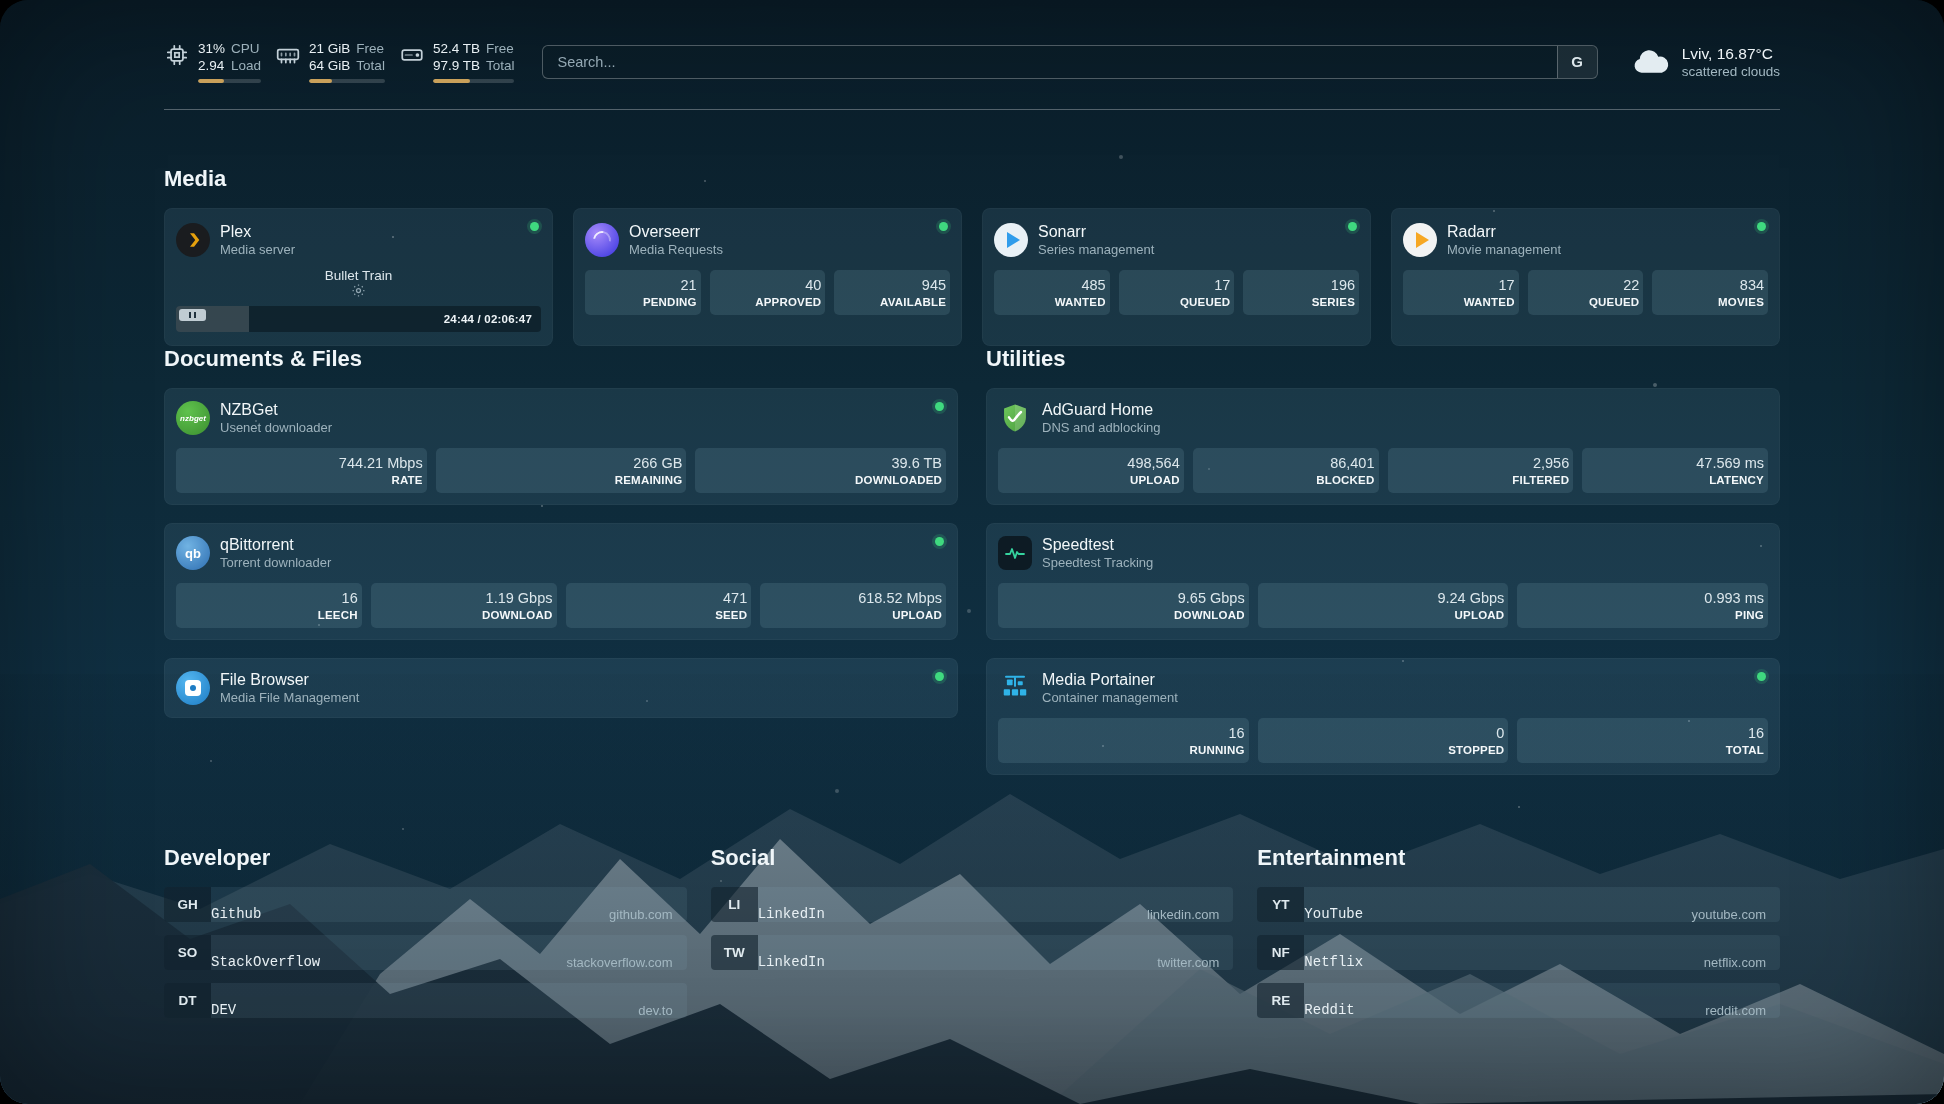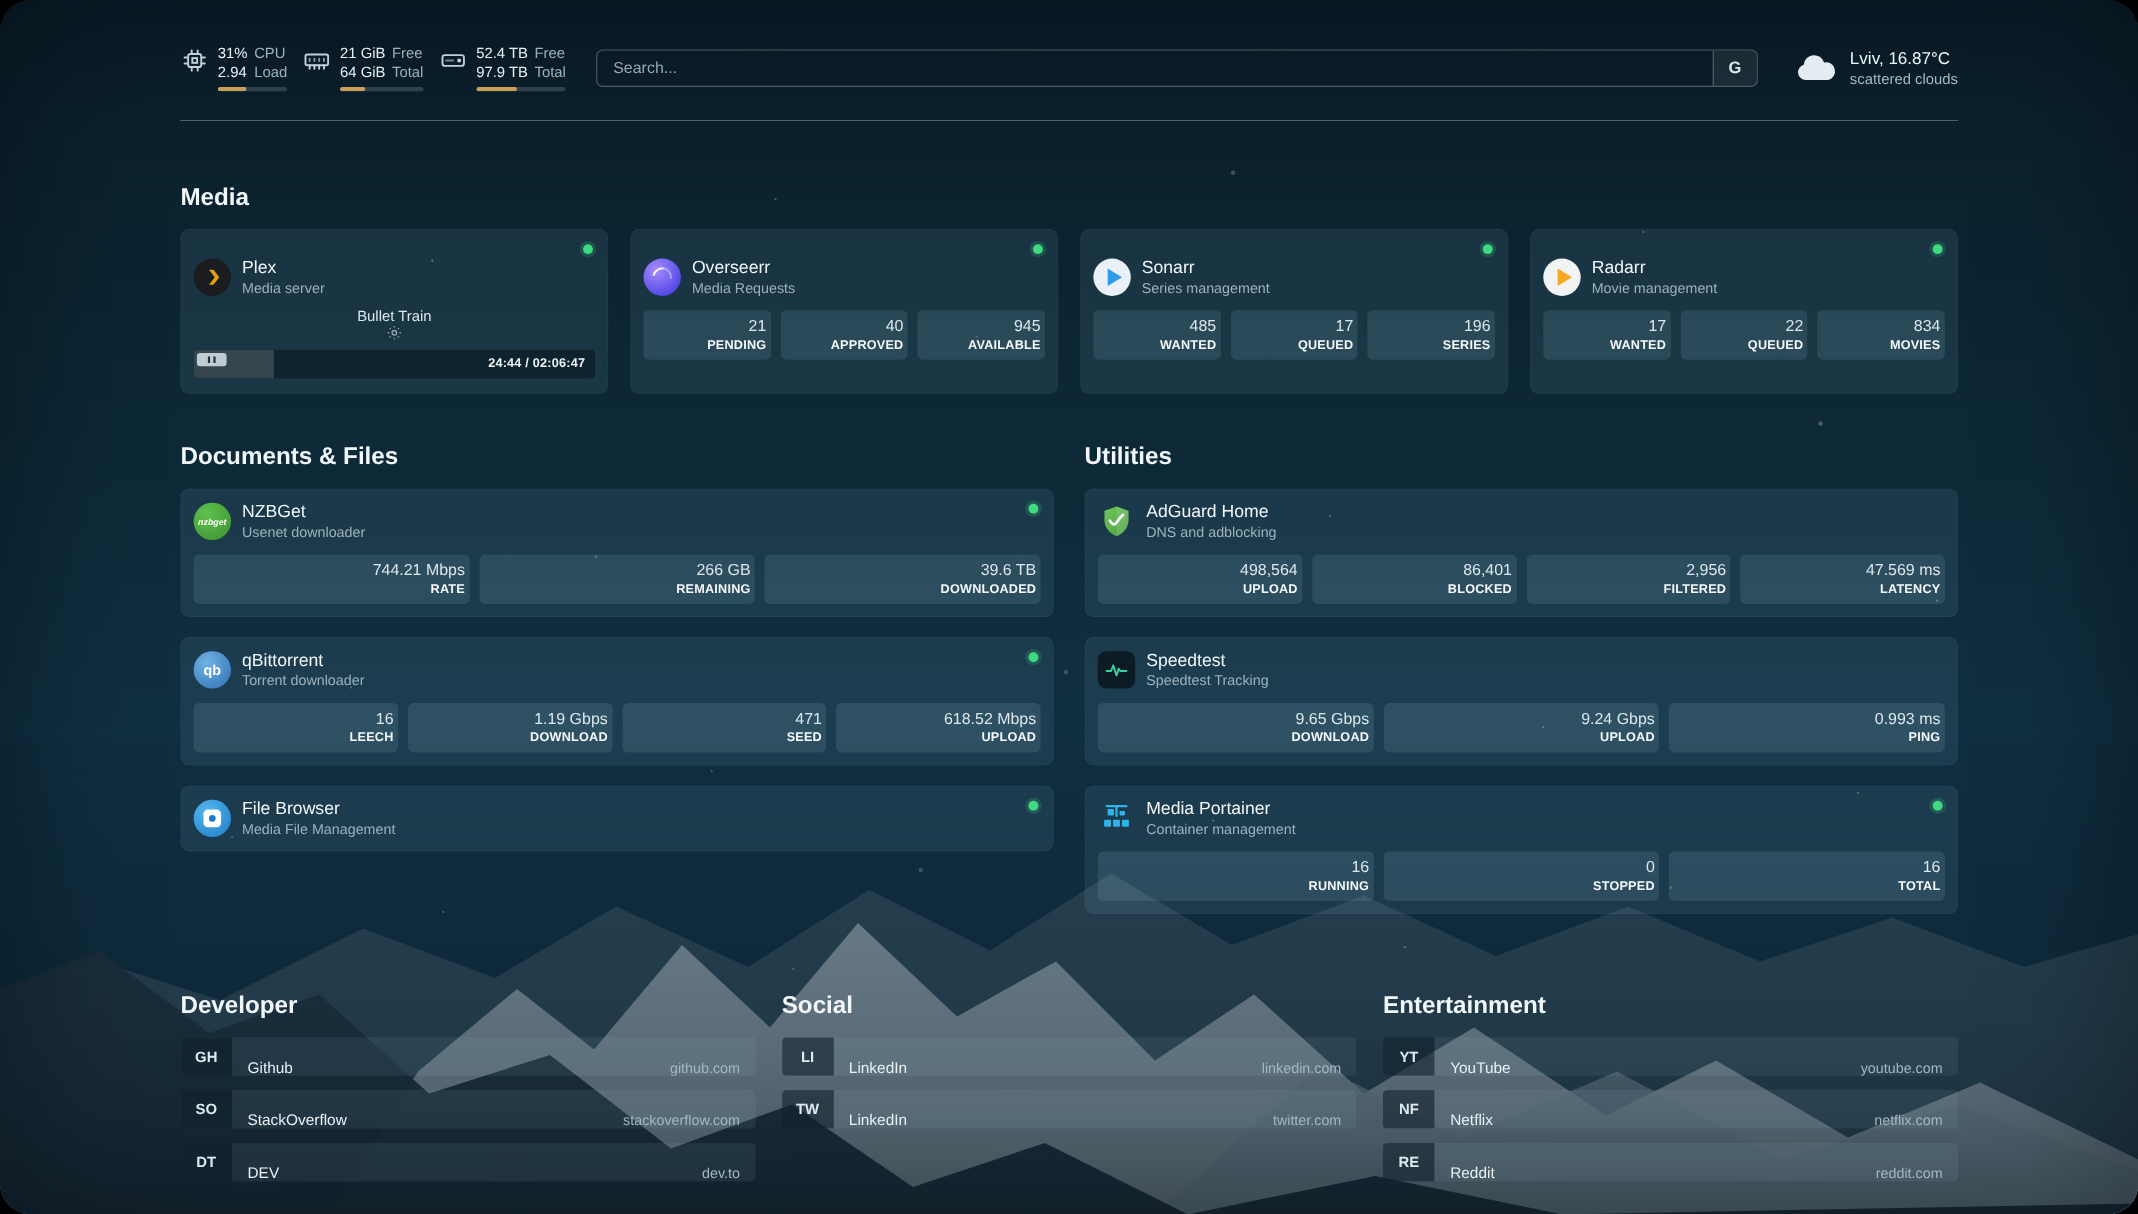--- a/index.html
+++ b/index.html
@@ -58,27 +58,27 @@
   .weather-icon svg { width:40px; height:30px; display:block; }
   .weather-loc { font-size:15.5px; color:#eef4f7; line-height:19px; }
   .weather-cond { font-size:13.5px; color:#a3b8c2; line-height:17px; }
 
   .divider { margin-top:26px; border-bottom:1px solid rgba(255,255,255,0.30); }
 
   
   .section-title { font-size:22px; font-weight:600; color:#f0f6f9; margin:0 0 16px; }
   .media-block { margin-top:56px; }
   .media-grid { display:grid; grid-template-columns:repeat(4,1fr); gap:20px; }
-  .two-col { display:grid; grid-template-columns:1fr 1fr; gap:28px; margin-top:44px; }
+  .two-col { display:grid; grid-template-columns:1fr 1fr; gap:28px; }
   .col .card { margin-bottom:18px; }
 
   
   .card { position:relative; background:rgba(125,175,198,0.12); border-radius:8px;
           padding:12px; box-shadow:inset 0 0 0 1px rgba(255,255,255,0.03); cursor:pointer; }
-  .media-grid .card { padding-top:26px; padding-bottom:14px; }
+  .media-grid .card { padding-top:14px; padding-bottom:14px; }
   .card-head { display:flex; align-items:center; gap:10px; }
   .icon { width:34px; height:34px; border-radius:50%; flex:none;
           display:flex; align-items:center; justify-content:center; overflow:hidden; }
   .svc-name { font-size:16px; color:#f2f7f9; font-weight:500; line-height:20px; }
   .svc-desc { font-size:13px; color:#9db2bc; line-height:16px; }
   .dot { position:absolute; top:14px; right:14px; width:9px; height:9px; border-radius:50%;
          background:#3fd97f; box-shadow:0 0 0 3px rgba(63,217,127,0.18); }
   .stats { display:flex; gap:9px; margin-top:12px; }
   .stat { flex:1; background:rgba(165,205,225,0.13); border-radius:5px; text-align:right; padding:6px 4px 7px; }
   .stat-value { font-size:14.5px; color:#dce7ec; line-height:18px; }
@@ -124,21 +124,21 @@
   .np-time { position:absolute; right:9px; top:0; bottom:0; display:flex; align-items:center;
              font-size:11.5px; font-weight:700; color:#eef4f7; letter-spacing:0.2px; }
 
   
   .bm-grid { display:grid; grid-template-columns:repeat(3,1fr); gap:24px; margin-top:52px; }
   .bm-row { display:flex; align-items:flex-end; height:35px; background:rgba(150,190,210,0.10);
             border-radius:4px; margin-bottom:13px; overflow:hidden; cursor:pointer; }
   .bm-abbr { width:47px; align-self:stretch; background:rgba(8,22,32,0.55);
              display:flex; align-items:center; justify-content:center;
              font-size:13.5px; font-weight:600; color:#dfe9ee; flex:none; }
-  .bm-name { margin-left:14px; font-size:14px; color:#e8f0f4; }
+  .bm-name { font-size:14px; color:#e8f0f4;font-family:Liberation Mono, monospace; }
   .bm-url { margin-left:auto; margin-right:14px; font-size:13px; color:#a3b8c2; }
 </style>
 </head>
 <body>
 
 <div class="screen">
 
   <svg class="mountains" viewBox="0 0 1944 430" preserveAspectRatio="none">
     <polygon fill="#5d7482" fill-opacity="0.45" points="0,230 90,200 200,235 330,170 450,215 560,150 680,205 790,135 900,190 1010,120 1120,185 1240,140 1360,195 1480,150 1600,200 1720,160 1840,205 1944,175 1944,430 0,430"></polygon>
     <polygon fill="#b6c6cf" fill-opacity="0.8" points="300,430 380,300 470,225 540,280 620,185 700,260 780,165 870,250 960,200 1050,290 1140,230 1240,320 1340,260 1460,340 1560,290 1680,360 1800,310 1944,380 1944,430"></polygon>

